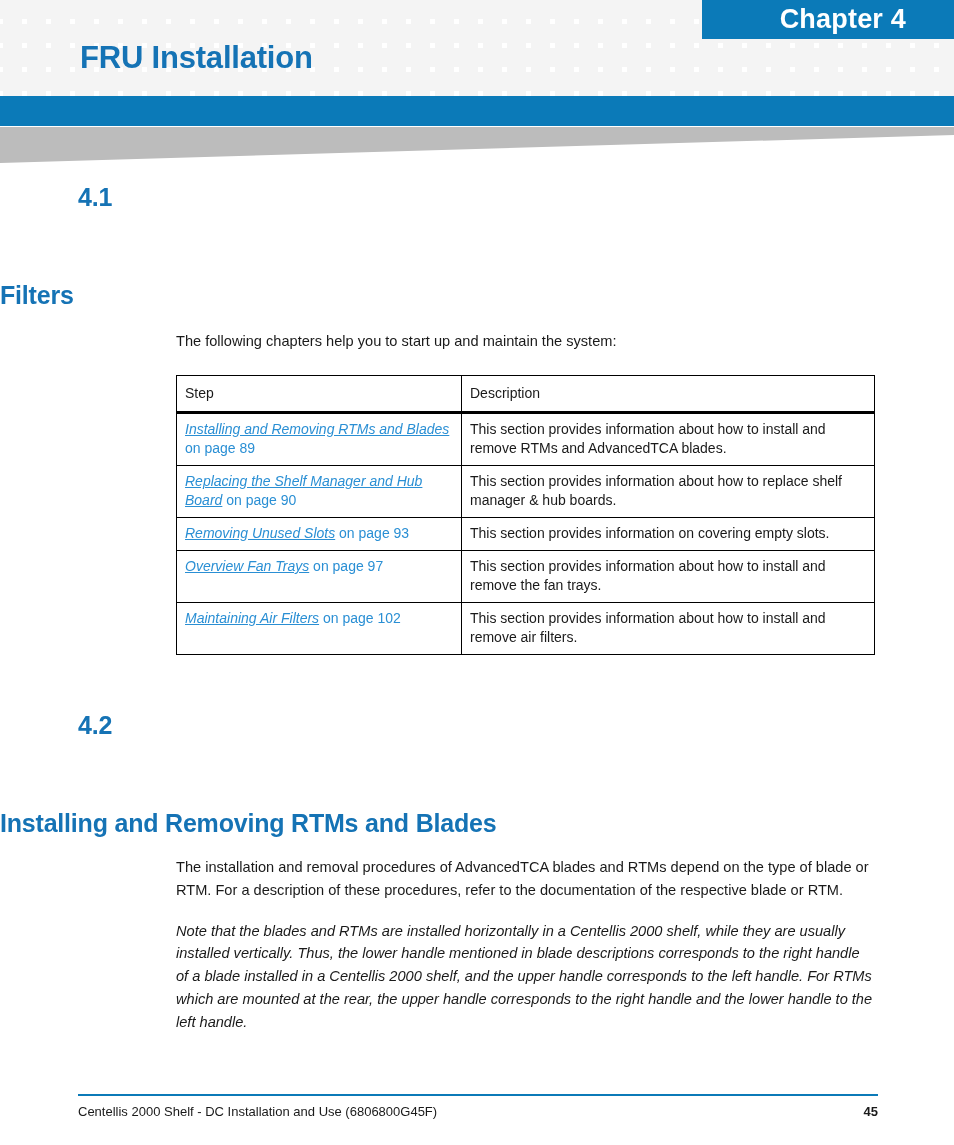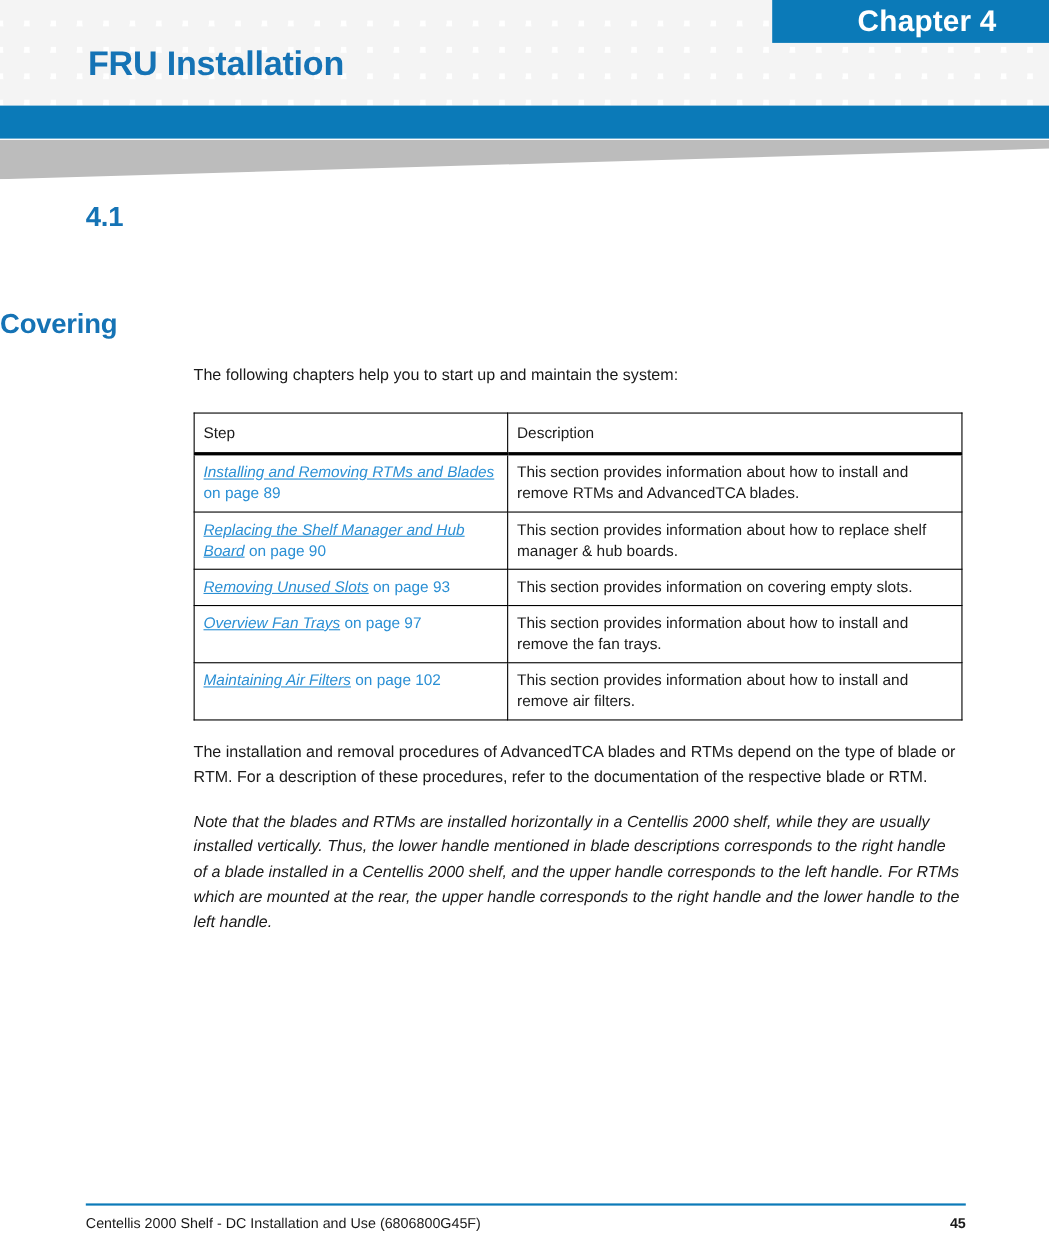--- a/index.html
+++ b/index.html
@@ -362,21 +362,21 @@
 <div class="gray-wedge">
   <svg width="954" height="36" viewBox="0 0 954 36" preserveAspectRatio="none" aria-hidden="true">
     <polygon points="0,0 954,0 954,8 0,36" fill="#bcbcbc"></polygon>
   </svg>
 </div>
 
 <div class="content">
 
   <div class="section-head" id="sec41">
     <span class="sec-num">4.1</span>
-    <span class="sec-title">Covering</span>
+    <span class="sec-title">Filters</span>
   </div>
 
   <div class="body-col">
     <p class="body" id="p-overview">The following chapters help you to start up and maintain the system:</p>
   </div>
 
   <table class="step-table">
     <colgroup>
         <col class="c1">
         <col class="c2">
@@ -404,20 +404,24 @@
         <td><a class="xref" href="#">Overview Fan Trays</a> <span class="xref-page">on page 97</span></td>
         <td>This section provides information about how to install and remove the fan trays.</td>
       </tr>
       <tr>
         <td><a class="xref" href="#">Maintaining Air Filters</a> <span class="xref-page">on page 102</span></td>
         <td>This section provides information about how to install and remove air filters.</td>
       </tr>
     </tbody>
   </table>
 
+  <div class="section-head" id="sec42">
+    <span class="sec-num">4.2</span>
+    <span class="sec-title">Installing and Removing RTMs and Blades</span>
+  </div>
 
   <div class="body-col">
     <p class="body" id="p-42-1">The installation and removal procedures of AdvancedTCA blades and RTMs depend on the type of blade or RTM. For a description of these procedures, refer to the documentation of the respective blade or RTM.</p>
     <p class="body" id="p-42-2">Note that the blades and RTMs are installed horizontally in a Centellis 2000 shelf, while they are usually installed vertically. Thus, the lower handle mentioned in blade descriptions corresponds to the right handle of a blade installed in a Centellis 2000 shelf, and the upper handle corresponds to the left handle. For RTMs which are mounted at the rear, the upper handle corresponds to the right handle and the lower handle to the left handle.</p>
   </div>
 
 </div>
 
 <div class="footer">
   <div class="footer-rule"></div>

